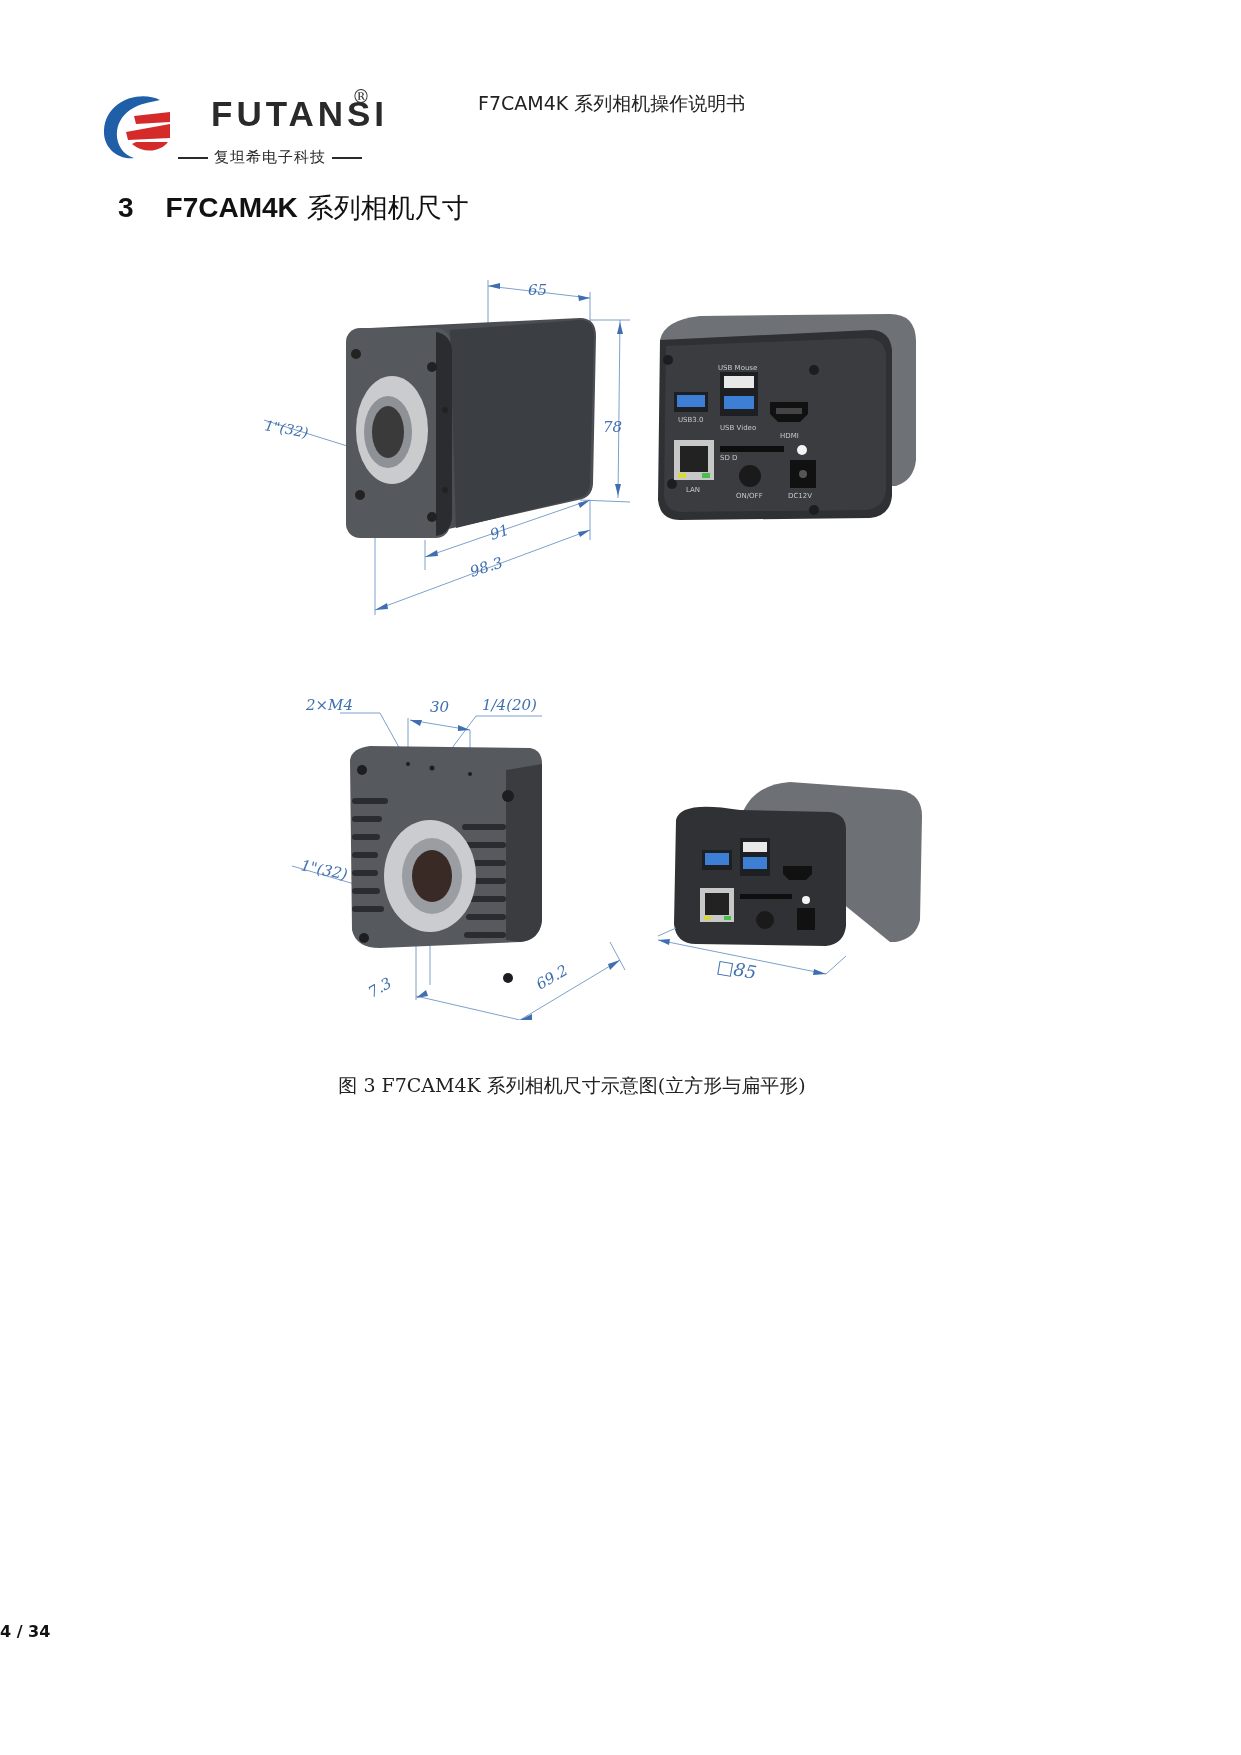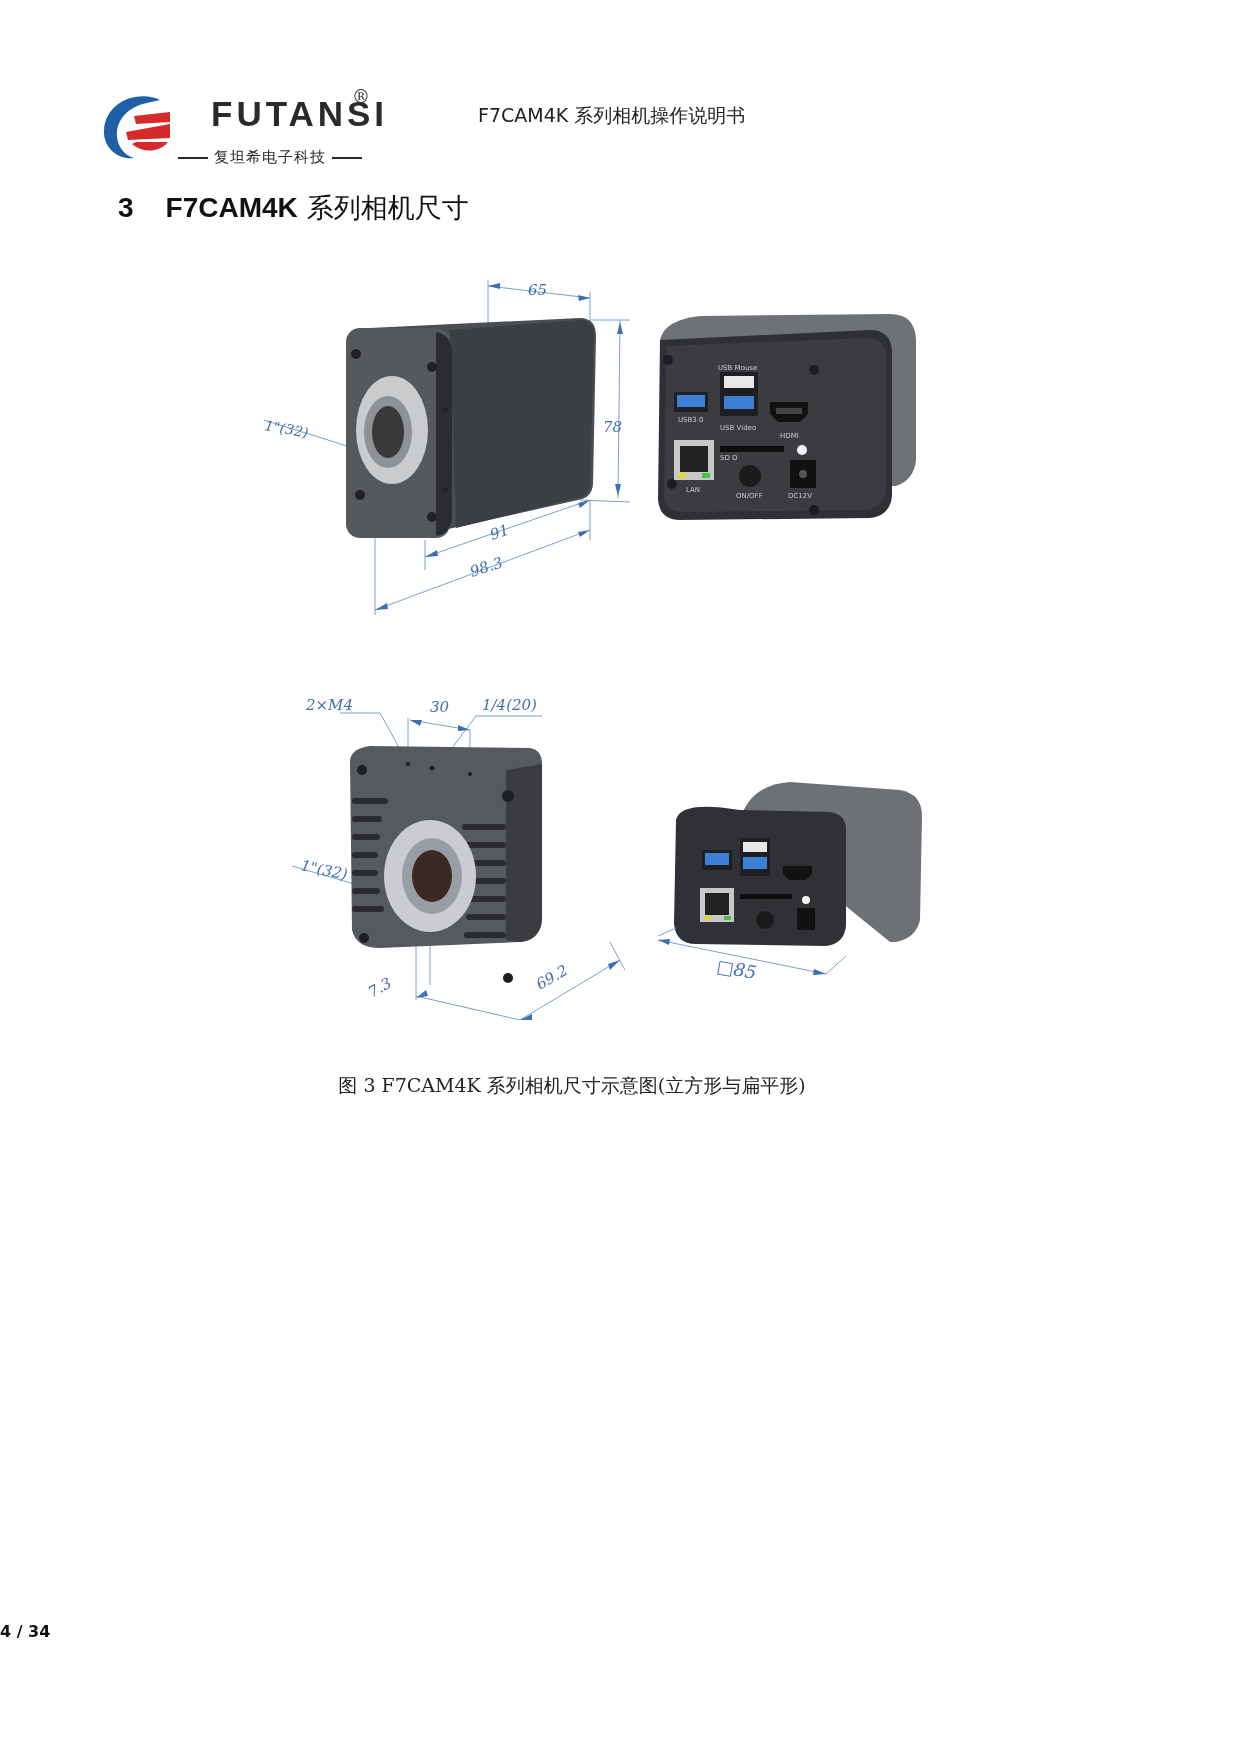--- a/index.html
+++ b/index.html
@@ -4,21 +4,21 @@
   <style>
     html, body { margin: 0; padding: 0; background: #ffffff; }
     body { width: 1241px; height: 1755px; position: relative; overflow: hidden;
            font-family: "DejaVu Sans", sans-serif; color: #111; }
     .abs { position: absolute; }
     .logo-brand { left: 172px; top: 94px; font-family: "Liberation Sans", sans-serif;
                   font-weight: bold; font-size: 35px; letter-spacing: 4px; color: #2a2a2a; margin-left: 39px; }
     .logo-reg { left: 352px; top: 86px; font-family: "DejaVu Serif", serif; font-size: 18px; color: #333; }
     .logo-sub { left: 172px; top: 148px; font-size: 15px; color: #2a2a2a; letter-spacing: 1px; white-space: nowrap; }
     .logo-sub .dash { display:inline-block; width: 30px; height: 2px; background:#2a2a2a; vertical-align: middle; margin: 0 6px; }
-    .header-title { left: 478px; top: 103px; font-size: 19px; color: #222; white-space: nowrap; }
+    .header-title { left: 478px; top: 91px; font-size: 19px; color: #222; white-space: nowrap; }
 
     
     .section-heading { left: 118px; top: 190px; font-size: 28px; white-space: nowrap; color:#111; }
     .section-heading .num { font-family: "Liberation Sans", sans-serif; font-weight: bold; margin-right: 32px; }
     .section-heading .model { font-family: Liberation Sans, sans-serif; font-weight: bold; }
     .section-heading .cn { font-weight: normal; font-size: 27px; margin-top: 21px; }
 
     
     .fig { position: absolute; }
     .dim { font-family: "DejaVu Serif", serif; font-style: italic; fill: #3f6fb0; }

